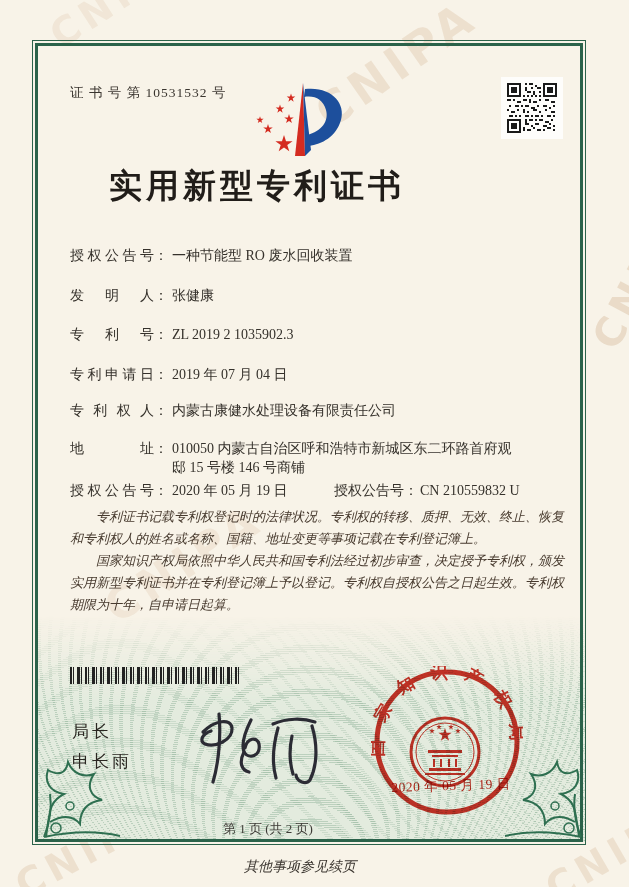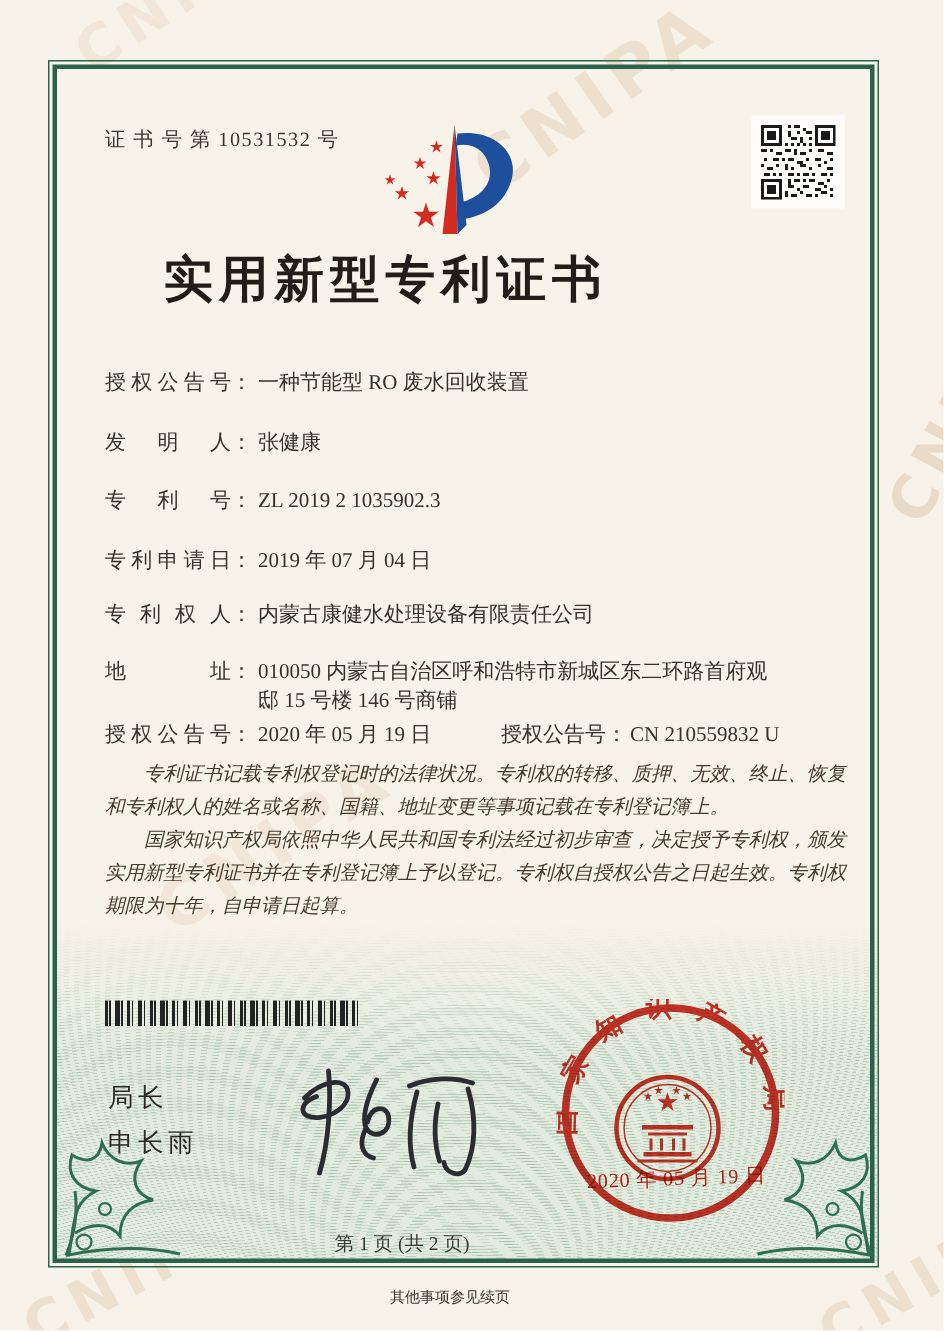--- a/index.html
+++ b/index.html
@@ -85,21 +85,21 @@
   .signature { position:absolute; left:175px; top:706px; z-index:4; }
   .seal-wrap { position:absolute; left:371px; top:666px; width:152px; height:152px; z-index:4; mix-blend-mode:multiply; opacity:.95; }
   .seal-date {
     position:absolute; left:376px; top:777px; width:150px; z-index:5;
     text-align:center; color:#c3281c; font-size:13.5px; letter-spacing:0.5px;
     transform:rotate(-2deg); mix-blend-mode:multiply;
   }
   .page-info { position:absolute; left:33px; top:820px; width:470px; text-align:center; font-size:13px; color:#3c3a35; z-index:3; }
   .continuation {
     position:absolute; left:0; top:858px; width:600px; text-align:center; z-index:3;
-    font-family:"DejaVu Serif", serif; font-size:10px; color:#3a352f;
+    font-family:"DejaVu Serif", serif; font-style:italic; font-size:14px; color:#3a352f;
   }
 </style>
 </head>
 <body>
 
 <div class="page">
 
   <div class="wm wm-a">CNIPA</div>
   <div class="wm wm-b">CNIPA</div>
   <div class="wm wm-c">CNIPA</div>

